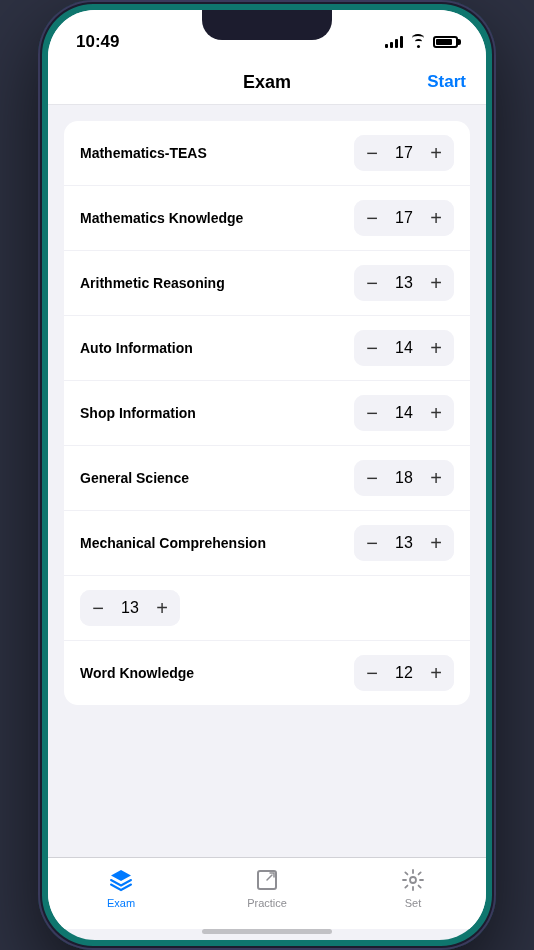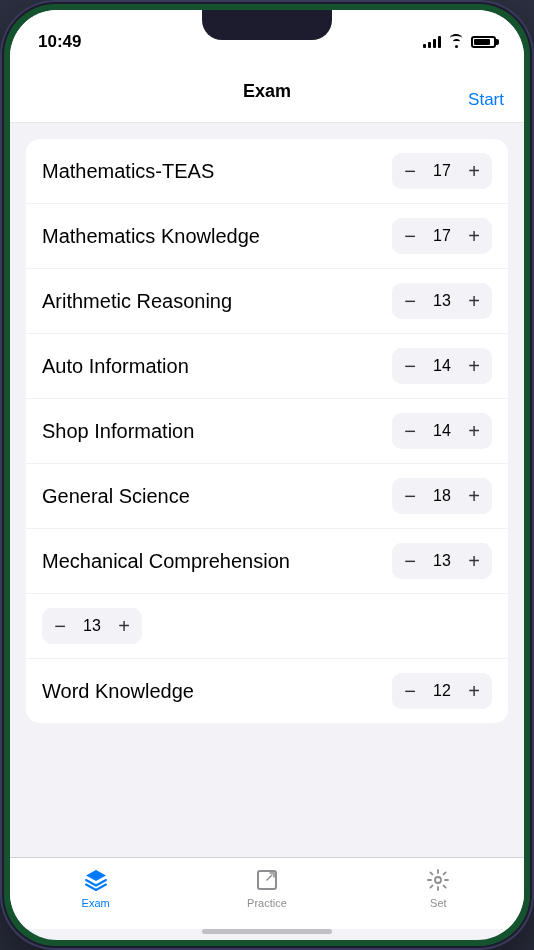--- a/index.html
+++ b/index.html
@@ -7,23 +7,23 @@
     body {
       background: #2d3142;
       display: flex;
       justify-content: center;
       align-items: center;
       min-height: 100vh;
       font-family: -apple-system, BlinkMacSystemFont, 'SF Pro Display', 'Helvetica Neue', sans-serif;
     }
 
     .phone-frame {
-      width: 534px;
+      width: 458px;
       height: 950px;
-      background: #14532d;
+      background: #0f766e;
       border-radius: 55px;
       position: relative;
       box-shadow: 0 30px 80px rgba(0,0,0,0.6), inset 0 0 0 2px #3a3a5c, inset 0 0 0 4px #1c1c2e;
       overflow: hidden;
     }
 
     
     .phone-frame::before {
       content: '';
       position: absolute;
@@ -183,26 +183,25 @@
       color: #000;
       position: absolute;
       left: 50%;
       transform: translateX(-50%);
     }
 
     .nav-spacer { width: 40px; }
 
     .nav-action {
       font-size: 17px;
-      font-weight: 400;
+      font-weight: 700;
       color: #007aff;
       cursor: pointer;
       background: none;
       border: none;
-      margin-top: 18px;
     }
 
     
     .content {
       flex: 1;
       overflow-y: auto;
       padding: 16px 16px;
       display: flex;
       flex-direction: column;
       gap: 0;
@@ -222,22 +221,22 @@
       padding: 14px 16px;
       border-bottom: 1px solid #f0f0f5;
       min-height: 58px;
     }
 
     .card-row:last-child {
       border-bottom: none;
     }
 
     .row-label {
-      font-size: 20px;
-      font-weight: 400;
+      font-size: 14px;
+      font-weight: 700;
       color: #000;
       flex: 1;
       line-height: 1.3;
     }
 
     .stepper {
       display: flex;
       align-items: center;
       background: #f2f2f7;
       border-radius: 10px;

